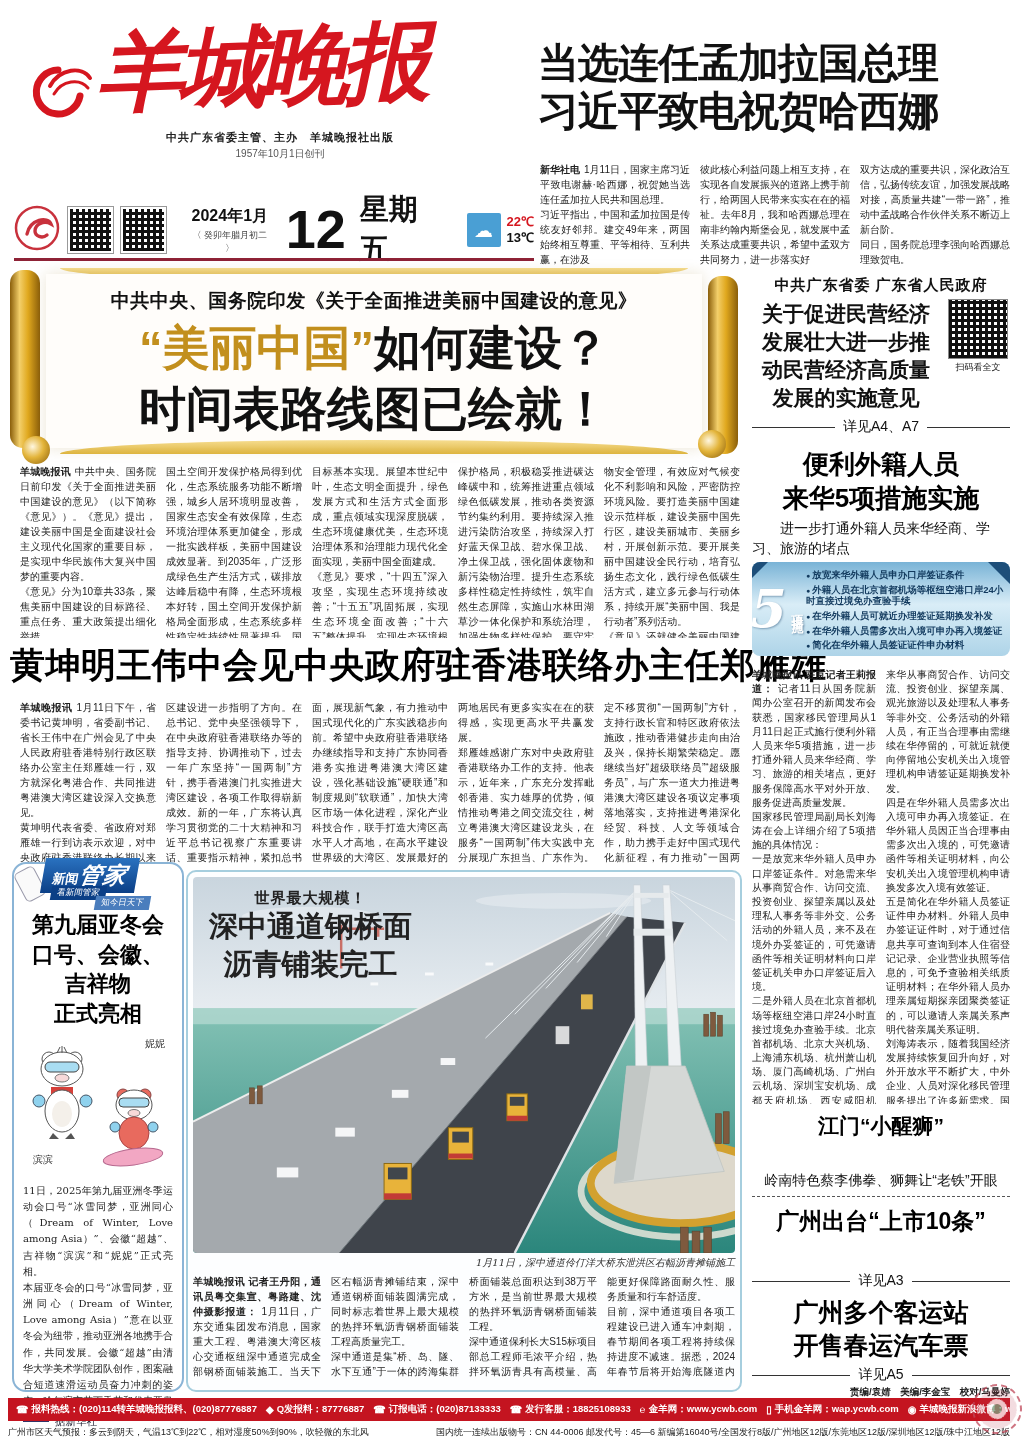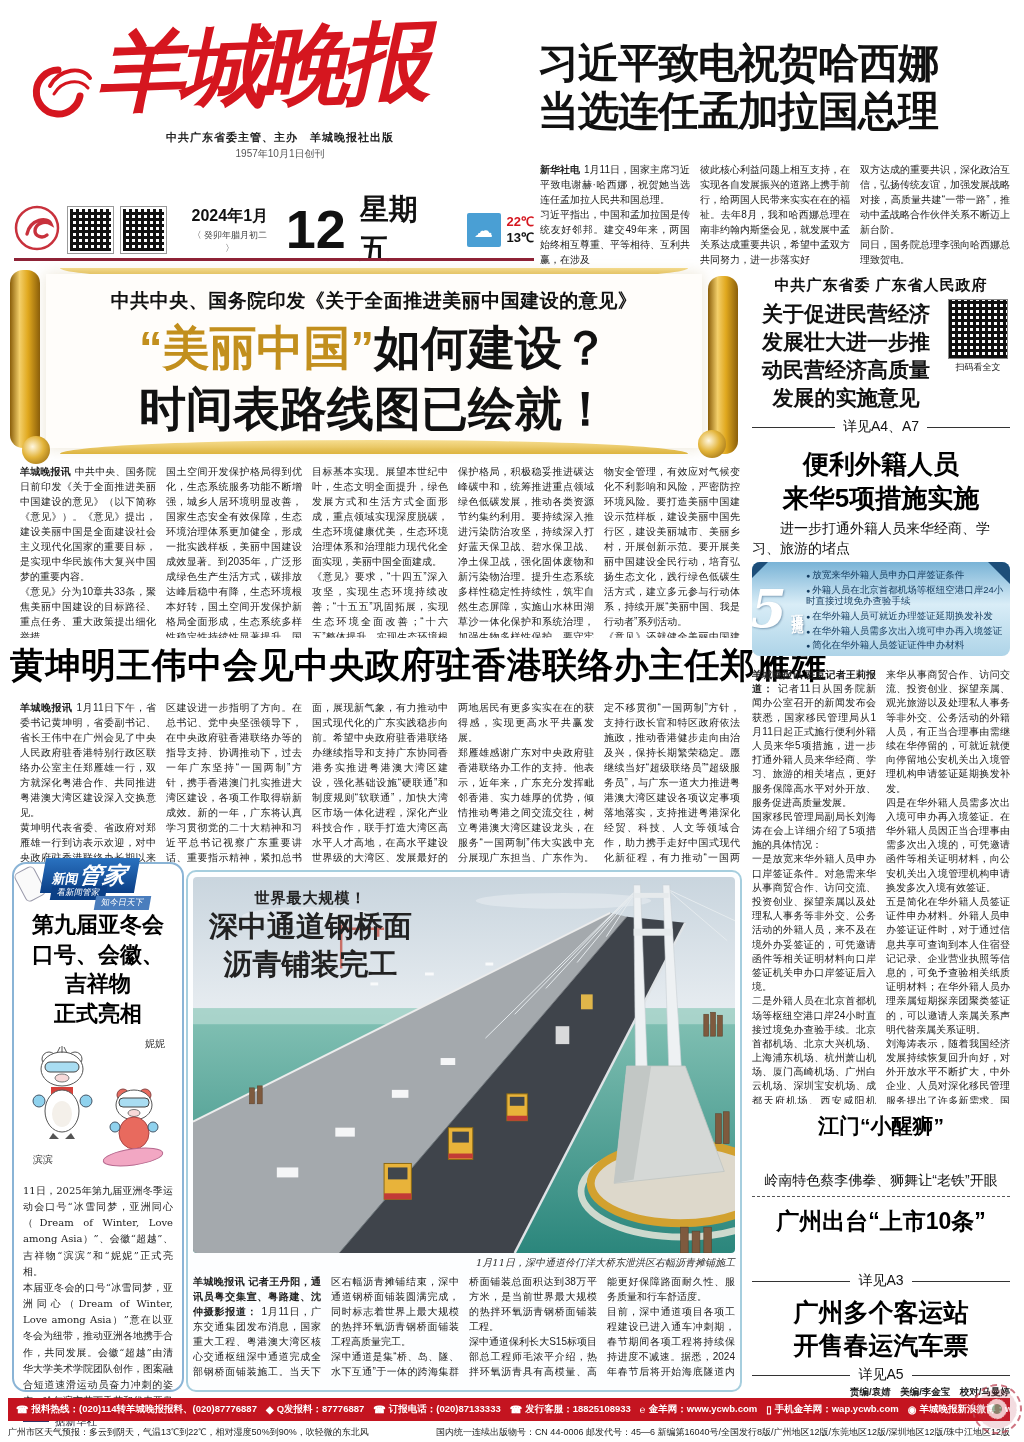--- a/index.html
+++ b/index.html
@@ -120,21 +120,21 @@
   .banner5:before{content:"";position:absolute;left:0;top:0;border-style:solid;
                   border-width:16px 16px 0 0;border-color:#1d4e79 transparent transparent transparent;}
   .banner5:after{content:"";position:absolute;right:0;top:0;border-style:solid;
                  border-width:0 22px 22px 0;border-color:transparent #1d4e79 transparent transparent;}
   .b5-left{width:52px;display:flex;align-items:center;justify-content:center;gap:2px;}
   .b5-num{font-family:"DejaVu Serif",serif;font-style:italic;font-weight:bold;font-size:52px;color:#fff;
           text-shadow:1px 1px 2px rgba(20,60,100,.4);line-height:1;}
   .b5-label{writing-mode:vertical-rl;font-size:12px;color:#fff;letter-spacing:3px;font-weight:bold;
             text-shadow:1px 1px 2px rgba(20,60,100,.4);}
   .b5-list{flex:1;padding:7px 6px 5px 2px;display:flex;flex-direction:column;justify-content:space-between;}
-  .b5-item{font-size:9.5px;line-height:1.25;color:#123a5e;font-weight:normal;}
+  .b5-item{font-size:9.5px;line-height:1.25;color:#123a5e;font-weight:bold;}
   .b5-item:before{content:"● ";font-size:7px;}
   .visa-article{top:668px;height:436px;position:absolute;width:258px;}
   .visa-article .col{font-size:10px;line-height:1.42;}
   .lion-head{top:1112px;text-align:center;font-size:21px;font-weight:900;line-height:1.3;color:#000;}
   .lion-sub{top:1172px;text-align:center;font-size:14px;color:#111;}
   .dashed{top:1196px;border-top:1.5px dashed #555;height:0;}
   .listing-head{top:1206px;text-align:center;font-size:23px;font-weight:900;line-height:1.32;color:#000;}
   .ticket-head{top:1296px;text-align:center;font-size:25px;font-weight:900;line-height:1.3;color:#000;}
   .credits{top:1388px;text-align:right;font-size:9.5px;font-weight:bold;color:#222;}
   .rc-abs{position:absolute;width:258px;}
@@ -165,22 +165,22 @@
         </svg>
       </span>
       <span class="logo-text">羊城晚报</span>
     </div>
     <div class="publisher">中共广东省委主管、主办　羊城晚报社出版</div>
     <div class="founding">1957年10月1日创刊</div>
   </div>
 
   <div class="top-story">
     <div class="top-headline">
+      <div>当选连任孟加拉国总理</div>
       <div>习近平致电祝贺哈西娜</div>
-      <div>当选连任孟加拉国总理</div>
     </div>
   </div>
   <div class="top-article cols">
     <div class="col"><span class="lead">新华社电</span><span>1月11日，国家主席习近平致电谢赫·哈西娜，祝贺她当选连任孟加拉人民共和国总理。
 习近平指出，中国和孟加拉国是传统友好邻邦。建交49年来，两国始终相互尊重、平等相待、互利共赢，在涉及</span></div>
     <div class="col">彼此核心利益问题上相互支持，在实现各自发展振兴的道路上携手前行，给两国人民带来实实在在的福祉。去年8月，我和哈西娜总理在南非约翰内斯堡会见，就发展中孟关系达成重要共识，希望中孟双方共同努力，进一步落实好</div>
     <div class="col">双方达成的重要共识，深化政治互信，弘扬传统友谊，加强发展战略对接，高质量共建“一带一路”，推动中孟战略合作伙伴关系不断迈上新台阶。
 同日，国务院总理李强向哈西娜总理致贺电。</div>
   </div>
 

